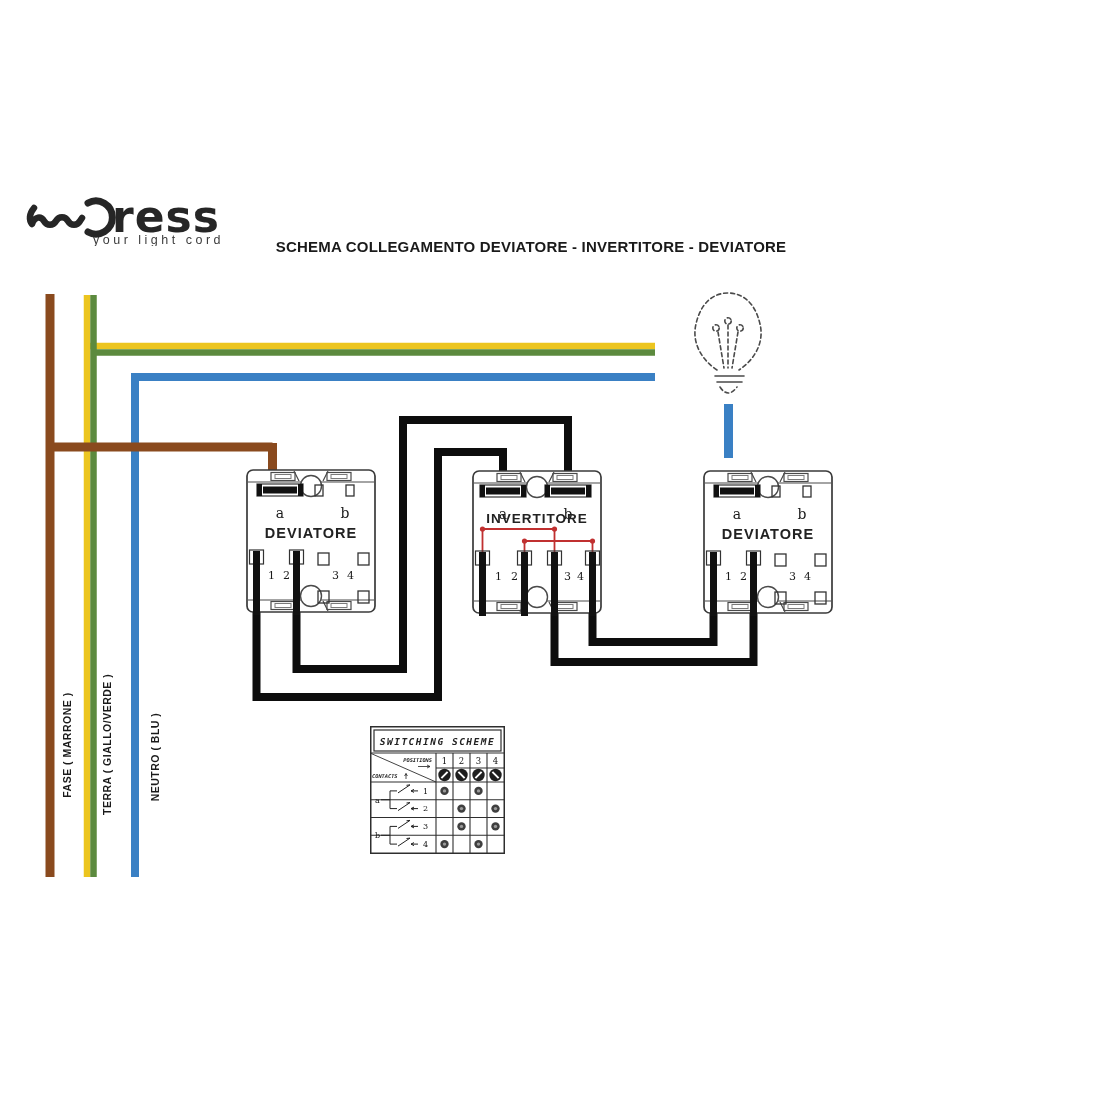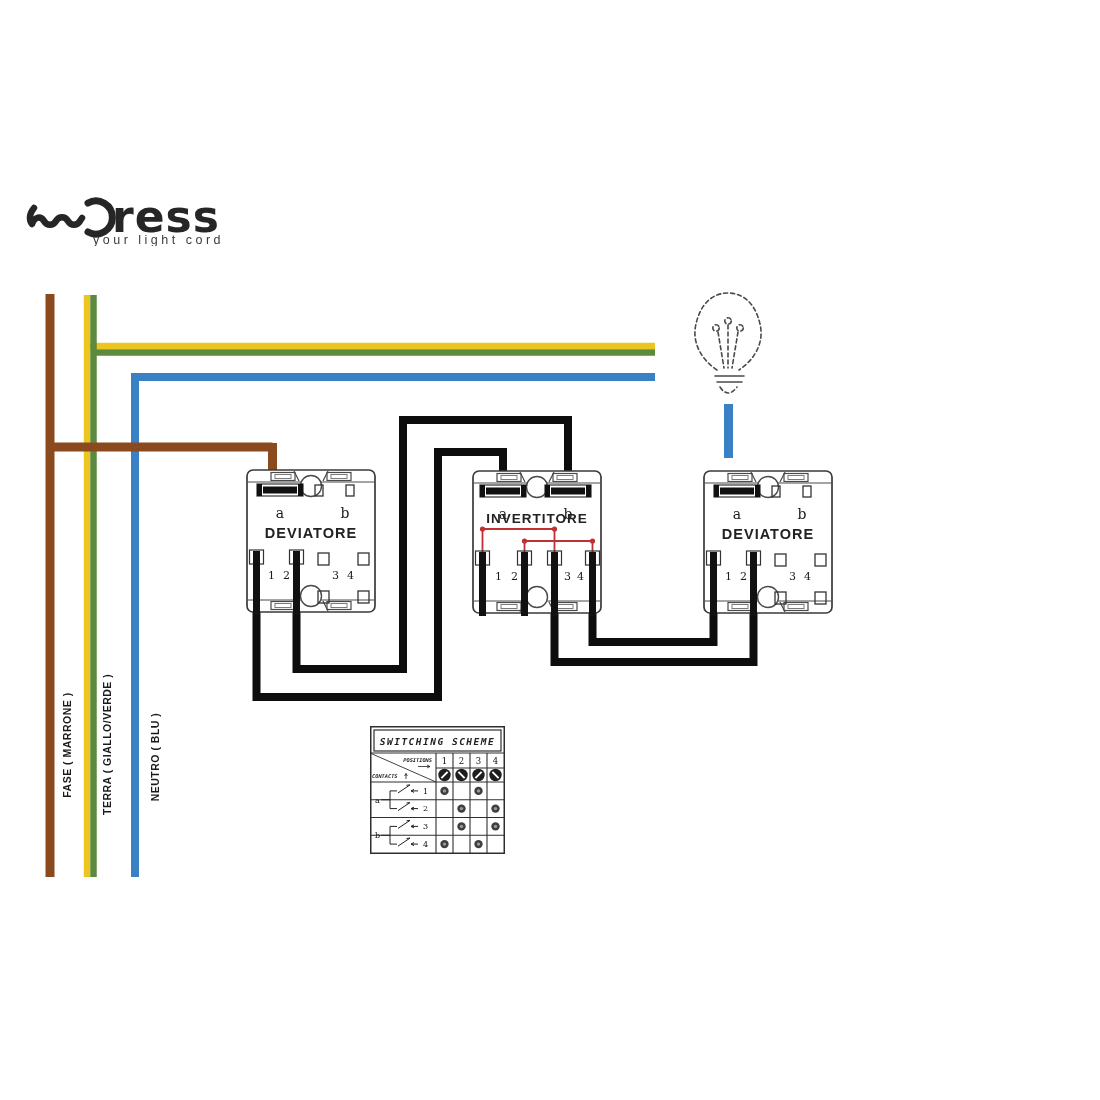--- a/index.html
+++ b/index.html
@@ -69,20 +69,21 @@
     <svg width="212" height="60" viewBox="0 0 212 60">
       <g>
         <path d="M10,22 C5,28 5,34 8,38 C11,30 17,30 20,35 C23,40 29,40 32,35 C35,30 41,30 44,35 C47,40 53,40 56,35 L58,32" fill="none" stroke="#262626" stroke-width="6.5" stroke-linecap="round" stroke-linejoin="round"></path>
         <path d="M64,17 A16.5,16.5 0 1 1 64,46" fill="none" stroke="#262626" stroke-width="7" stroke-linecap="round"></path>
       </g>
       <text class="logo-brand" x="88" y="46">ress</text>
       <text class="logo-tag" x="200" y="58" text-anchor="end">your light cord</text>
     </svg>
   </div>
 
+  <div class="abs title" style="left:231px;top:238px;width:600px;">SCHEMA COLLEGAMENTO DEVIATORE - INVERTITORE - DEVIATORE</div>
 
   <svg class="abs" style="left:0;top:0;" width="1100" height="1100">
 
     <path d="M50,294 V877" fill="none" stroke-width="9" stroke="#8a4a1e"></path>
     <path d="M87,295 V877 M87,346 H655" fill="none" stroke-width="6.5" stroke="#ecc51f"></path>
     <path d="M93.5,295 V877 M92,352.5 H655" fill="none" stroke-width="6.5" stroke="#5c8a3e"></path>
     <path d="M655,377 H135 V877" fill="none" stroke-width="8" stroke="#3a80c4"></path>
     <path d="M46,447 H272.5 M272.5,443 V470" fill="none" stroke-width="9" stroke="#8a4a1e"></path>
     <path d="M728.5,404 V458" fill="none" stroke-width="9" stroke="#3a80c4"></path>
 

